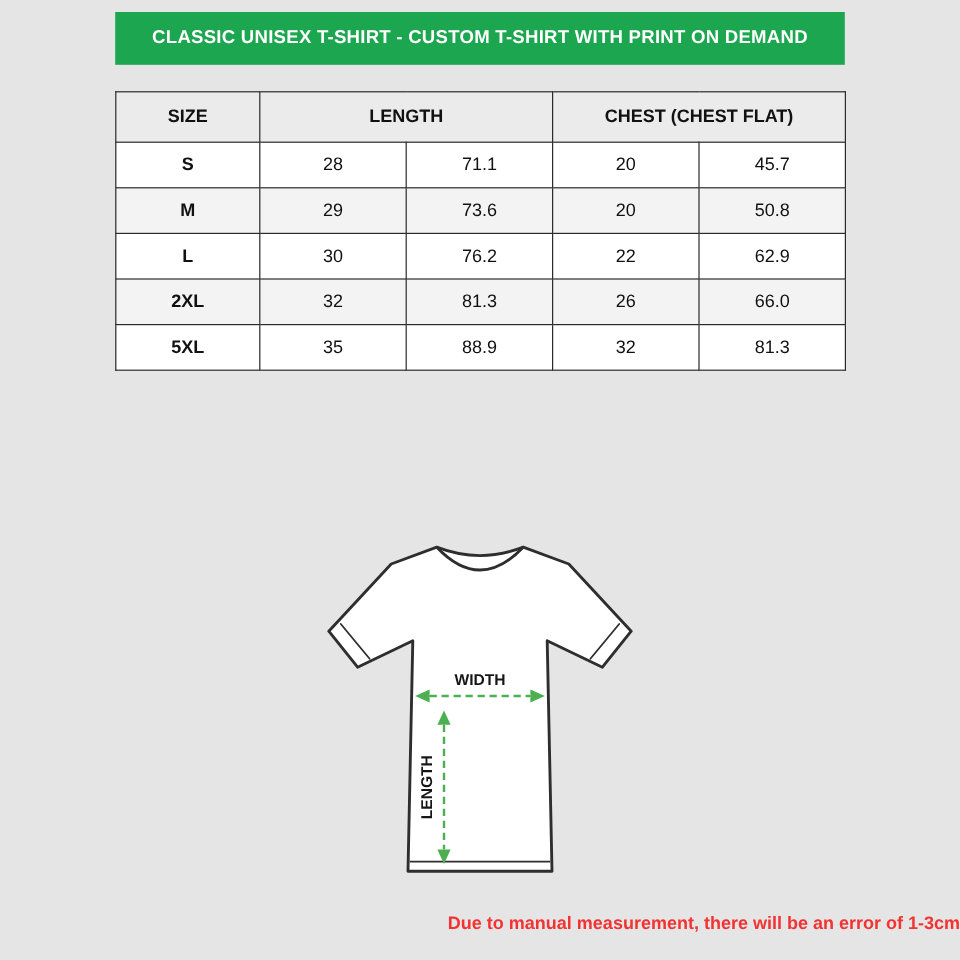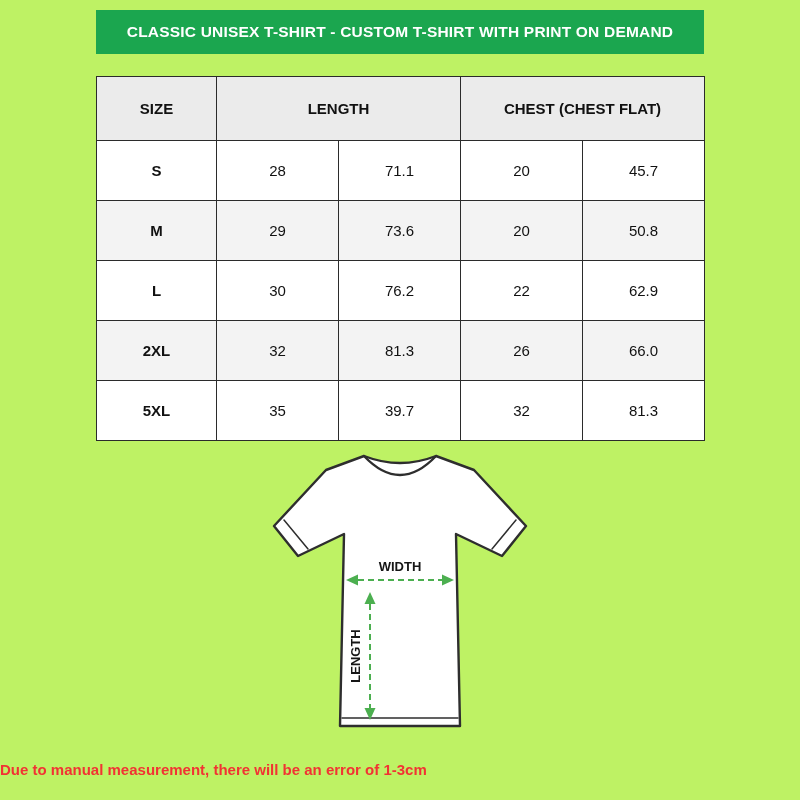--- a/index.html
+++ b/index.html
@@ -5,21 +5,21 @@
   html, body {
     margin: 0;
     padding: 0;
     background: #ffffff;
     font-family: "Liberation Sans", sans-serif;
   }
   .page {
     position: relative;
     width: 800px;
     height: 800px;
-    background: #bef264;
+    background: #e5e5e5;
     overflow: hidden;
   }
   .banner {
     position: absolute;
     left: 96px;
     top: 10px;
     width: 608px;
     height: 44px;
     background: #1ba64f;
     color: #ffffff;
@@ -37,21 +37,21 @@
     top: 76px;
     width: 608px;
     border-collapse: collapse;
     table-layout: fixed;
   }
   .size-table th,
   .size-table td {
     border: 1px solid #2b2b2b;
     text-align: center;
     vertical-align: middle;
-    padding: 12px;
+    padding: 1px;
     color: #111111;
     font-size: 15px;
     height: 35px;
   }
   .size-table thead th {
     background: #ebebeb;
     font-weight: bold;
     height: 39px;
   }
   .size-table td.size-cell {
@@ -69,21 +69,21 @@
     top: 430px;
     width: 320px;
     height: 326px;
     font-family: "Liberation Sans", sans-serif;
   }
   .note {
     position: absolute;
     left: 0;
     top: 761px;
     width: 800px;
-    text-align: left;
+    text-align: right;
     color: #f23333;
     font-weight: bold;
     font-size: 15px;
   }
 </style>
 </head>
 <body>
 
 <div class="page">
 
@@ -131,21 +131,21 @@
       <tr>
         <td class="size-cell">2XL</td>
         <td>32</td>
         <td>81.3</td>
         <td>26</td>
         <td>66.0</td>
       </tr>
       <tr>
         <td class="size-cell">5XL</td>
         <td>35</td>
-        <td>39.7</td>
+        <td>88.9</td>
         <td>32</td>
         <td>81.3</td>
       </tr>
     </tbody>
   </table>
 
   <svg class="tshirt" viewBox="0 0 320 326">
     <g stroke="#2e2e2e" stroke-width="2.4" fill="#ffffff" stroke-linejoin="round" stroke-linecap="round">
       <path d="M124 26 L86 40 L34 96 L58 126 L104 104 L100 296 L220 296 L216 104 L262 126 L286 96 L234 40 L196 26 Q160 40 124 26 Z"></path>
       <path fill="none" d="M124 26 Q160 64 196 26"></path>

